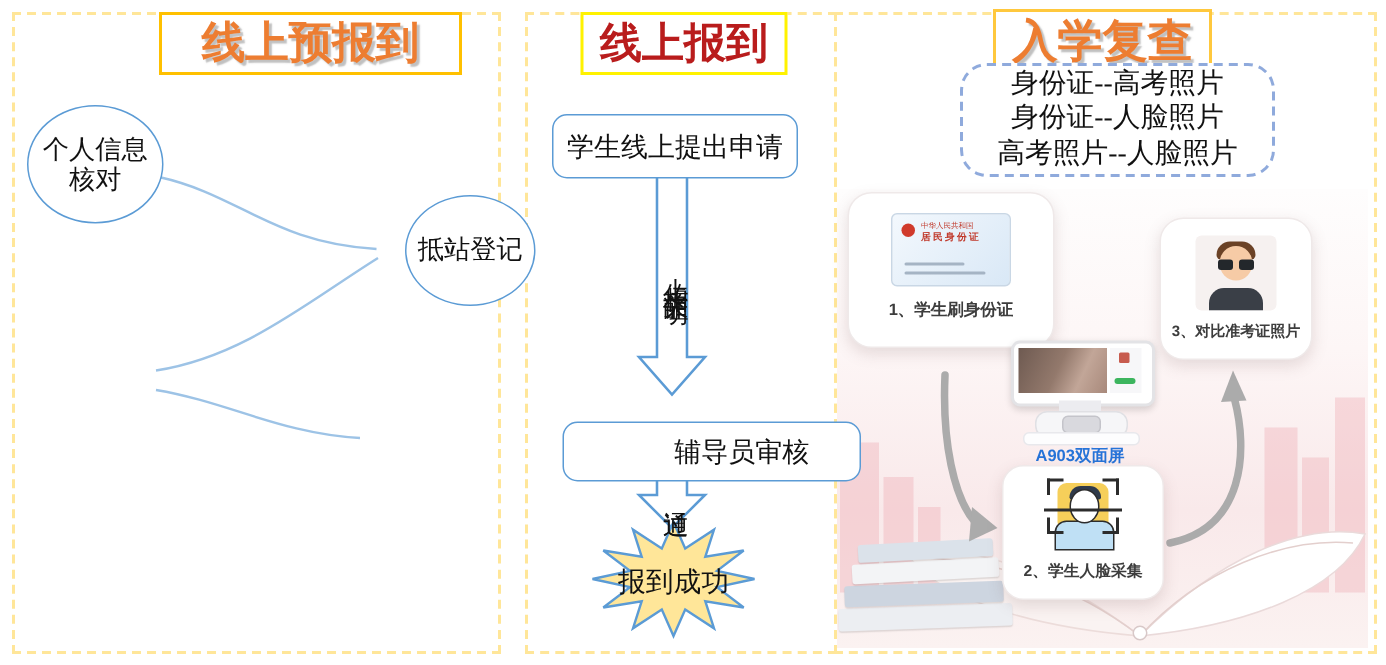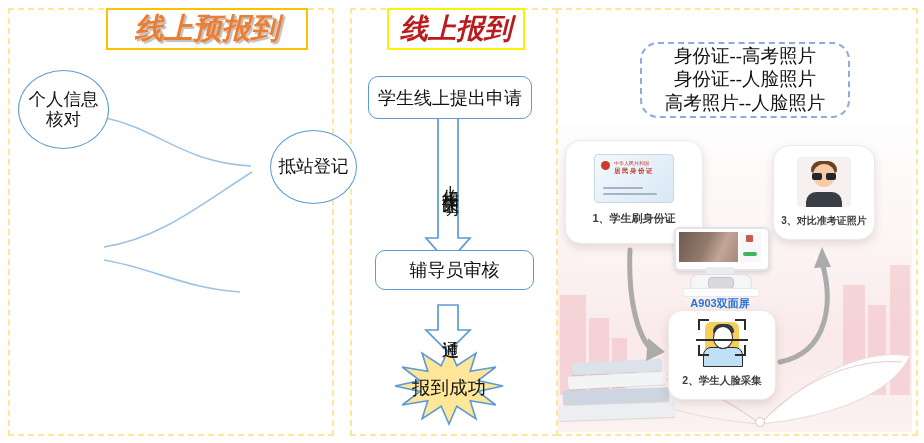--- a/index.html
+++ b/index.html
@@ -1,20 +1,20 @@
 <!DOCTYPE html>
 <html><head>
 <meta charset="utf-8">
 <style>
   html,body{margin:0;padding:0;background:#fff;}
   #stage{position:relative;width:924px;height:443px;background:#ffffff;overflow:hidden;
          font-family:"Liberation Serif", serif;color:#111;}
   .panel{position:absolute;border:2px dashed #FFE699;background:transparent;}
   .title-box{position:absolute;display:flex;align-items:center;justify-content:center;
-             background:#fff;font-weight:bold;white-space:nowrap;font-style:italic;}
+             background:#fff;font-weight:bold;white-space:nowrap;}
   .t-orange{color:#ED7D31;text-shadow:2px 2px 1px rgba(140,140,140,.55);}
   .t-gold{color:#b91c1c;}
   .ellipse{position:absolute;border:1.6px solid #5B9BD5;border-radius:50%;background:#fff;
            display:flex;flex-direction:column;align-items:center;justify-content:center;
            text-align:center;font-size:17.5px;line-height:1.12;white-space:nowrap;}
   .flowbox{position:absolute;border:1.7px solid #5B9BD5;border-radius:10px;background:#fff;
            display:flex;align-items:center;justify-content:center;font-size:18px;white-space:nowrap;}
   .vtext{position:absolute;writing-mode:vertical-rl;text-orientation:upright;
          font-size:17px;letter-spacing:3px;line-height:1;text-align:center;}
   svg.layer{position:absolute;left:0;top:0;pointer-events:none;}
@@ -117,42 +117,43 @@
     <g fill="#ffffff" stroke="#5B9BD5" stroke-width="1.7">
       <path d="M438,117 L438,238 L426,238 L448,263 L470,238 L458,238 L458,117 Z"></path>
       <path d="M438,305 L438,330 L426,330 L448,352 L470,330 L458,330 L458,305 Z"></path>
     </g>
 
     <polygon points="503,386 478,391.4 495.8,405 470.2,400.8 476,418.9 456.8,406.3 449,424 441.2,406.3 422,418.9 427.8,400.8 402.2,405 420,391.4 395,386 420,380.6 402.2,367 427.8,371.2 422,353.1 441.2,365.7 449,348 456.8,365.7 476,353.1 470.2,371.2 495.8,367 478,380.6" fill="#FFE699" stroke="#5B9BD5" stroke-width="1.6"></polygon>
   </svg>
 
   <div class="title-box t-orange" style="left:106px;top:8px;width:198px;height:38px;font-size:29px;border:2px solid #FFC000;">线上预报到</div>
   <div class="title-box t-gold" style="left:387px;top:8px;width:134px;height:38px;font-size:28px;border:2px solid #FFF200;">线上报到</div>
+  <div class="title-box t-orange" style="left:662px;top:6px;width:142px;height:38px;font-size:30px;border:2px solid #FFC83D;">入学复查</div>
 
   <div class="ellipse" style="left:18px;top:70px;width:89px;height:77px;">
     <span>个人信息</span>
     <span>核对</span>
   </div>
   <div class="ellipse" style="left:270px;top:130px;width:85px;height:72px;">
     <span>抵站登记</span>
   </div>
 
   <div class="flowbox" style="left:368px;top:76px;width:162px;height:41px;text-align:center;">学生线上提出申请</div>
   <div class="vtext" style="left:438px;top:122px;width:21px;height:118px;">上传相关证明</div>
-  <div class="flowbox" style="left:375px;top:250px;width:157px;height:38px;">辅导员审核</div>
+  <div class="flowbox" style="left:375px;top:281px;width:157px;height:38px;padding-left:40px;">辅导员审核</div>
   <div class="vtext" style="left:438px;top:307px;width:21px;height:42px;letter-spacing:1px;">通过</div>
   <div class="star-label" style="left:397px;top:375px;width:104px;">报到成功</div>
 
   <div class="note-box" style="left:640px;top:42px;width:206px;height:72px;">
     <div>身份证--高考照片</div>
     <div>身份证--人脸照片</div>
     <div>高考照片--人脸照片</div>
   </div>
 
-  <div class="photo-card" style="left:565px;top:140px;width:136px;height:102px;">
+  <div class="photo-card" style="left:565px;top:128px;width:136px;height:102px;">
     <div class="idcard" style="left:28px;top:13px;width:78px;height:47px;">
       <div class="idc-row">
         <div class="emblem"></div>
         <div>
           <div class="idc-l1">中华人民共和国</div>
           <div class="idc-l2">居民身份证</div>
         </div>
       </div>
       <div class="idc-bar" style="left:8px;top:32px;width:40px;"></div>
       <div class="idc-bar" style="left:8px;top:38px;width:54px;"></div>

